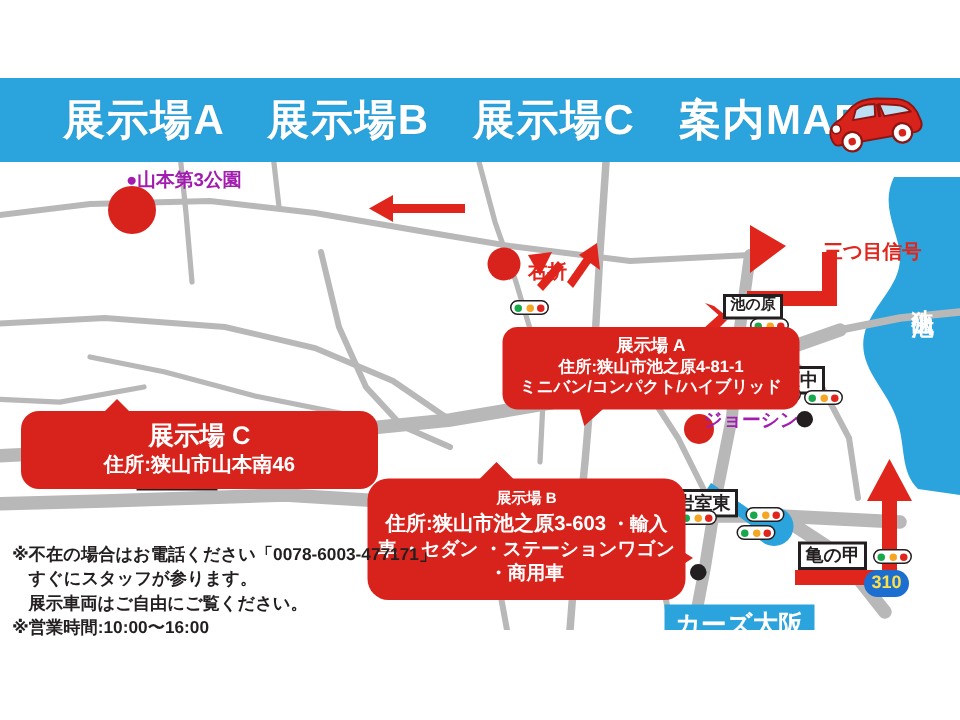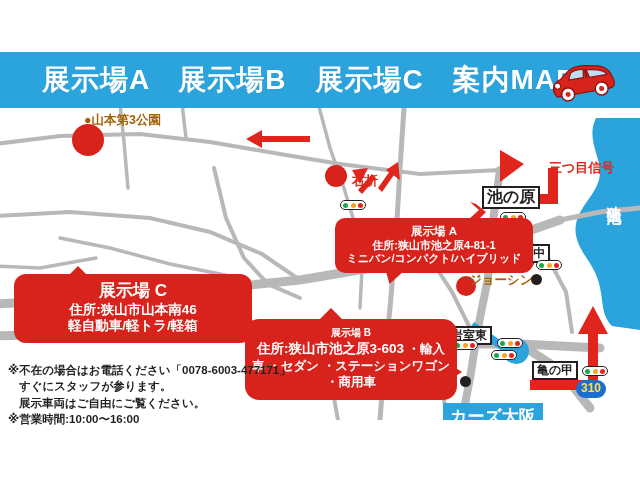--- a/index.html
+++ b/index.html
@@ -45,21 +45,21 @@
   #callout-c-tail{left:60px;top:158px;border-left:18px solid transparent;border-right:18px solid transparent;border-bottom:18px solid #d8231c;}
 
   #callout-b{left:245px;top:211px;width:200px;padding:8px 6px 10px;font-size:13px;border-radius:14px;}
   #callout-b .ttl{font-size:10px;margin-bottom:2px;}
   #callout-b .addr{font-size:13.5px;margin-bottom:3px;}
   #callout-b .li{font-size:12.5px;line-height:1.3;}
   #callout-b-tail{left:315px;top:200px;border-left:16px solid transparent;border-right:16px solid transparent;border-bottom:16px solid #d8231c;}
   #callout-b-tail-r{left:440px;top:250px;border-top:14px solid transparent;border-bottom:14px solid transparent;border-left:22px solid #d8231c;}
 
   
-  .mlabel{position:absolute;font-weight:bold;color:#a16207;white-space:nowrap;}
+  .mlabel{position:absolute;font-weight:bold;color:#a21caf;white-space:nowrap;}
   .boxlabel{
     position:absolute;background:#ffffff;border:2px solid #231f20;
     color:#231f20;font-weight:bold;text-align:center;line-height:1.06;
     padding:1px 3px;white-space:nowrap;
   }
   .dot{position:absolute;background:#231f20;border-radius:50%;}
   .redlabel{position:absolute;color:#e0251c;font-weight:bold;white-space:nowrap;}
   .vlabel{
     position:absolute;writing-mode:vertical-rl;text-orientation:upright;
     color:#ffffff;font-weight:bold;letter-spacing:2px;
@@ -192,21 +192,21 @@
     <div class="dot" style="left:436px;top:233px;width:11px;height:11px;"></div>
 
     <div class="mlabel" style="left:336px;top:266px;font-size:12.5px;">大阪狭山市立西小</div>
     <div class="dot" style="left:460px;top:268px;width:11px;height:11px;"></div>
 
     <div class="boxlabel" style="left:91px;top:188px;font-size:12px;width:44px;">
       <span style="display:block">晴美台</span>
       <span style="display:block">1丁東</span>
     </div>
 
-    <div class="boxlabel" style="left:482px;top:78px;font-size:16px;">池の原</div>
+    <div class="boxlabel" style="left:482px;top:88px;font-size:10px;">池の原</div>
 
     <div class="boxlabel" style="left:492px;top:136px;font-size:12px;">池の原中</div>
 
     <div class="boxlabel" style="left:446px;top:218px;font-size:12px;">岩室東</div>
 
     <div class="boxlabel" style="left:532px;top:253px;font-size:12px;">亀の甲</div>
 
     <div class="signal" style="left:110px;top:172px;">
         <i class="g"></i>
         <i class="y"></i>
@@ -277,21 +277,20 @@
     <div class="callout" id="callout-a">
       <span class="ttl">展示場 A</span>
       <span class="row">住所:狭山市池之原4-81-1</span>
       <span class="row">ミニバン/コンパクト/ハイブリッド</span>
     </div>
 
     <div class="tail" id="callout-c-tail"></div>
     <div class="callout" id="callout-c">
       <span class="ttl">展示場 C</span>
       <span class="row">住所:狭山市山本南46</span>
-      <span class="row">軽自動車/軽トラ/軽箱</span>
     </div>
 
     <div class="tail" id="callout-b-tail"></div>
     <div class="tail" id="callout-b-tail-r"></div>
     <div class="callout" id="callout-b">
       <span class="ttl">展示場 B</span>
       <span class="addr">住所:狭山市池之原3-603</span>
       <span class="li">・輸入車</span>
       <span class="li">・セダン</span>
       <span class="li">・ステーションワゴン</span>

